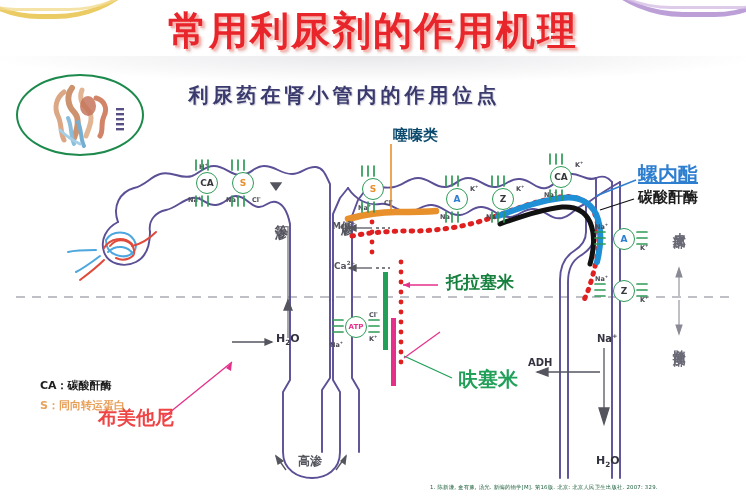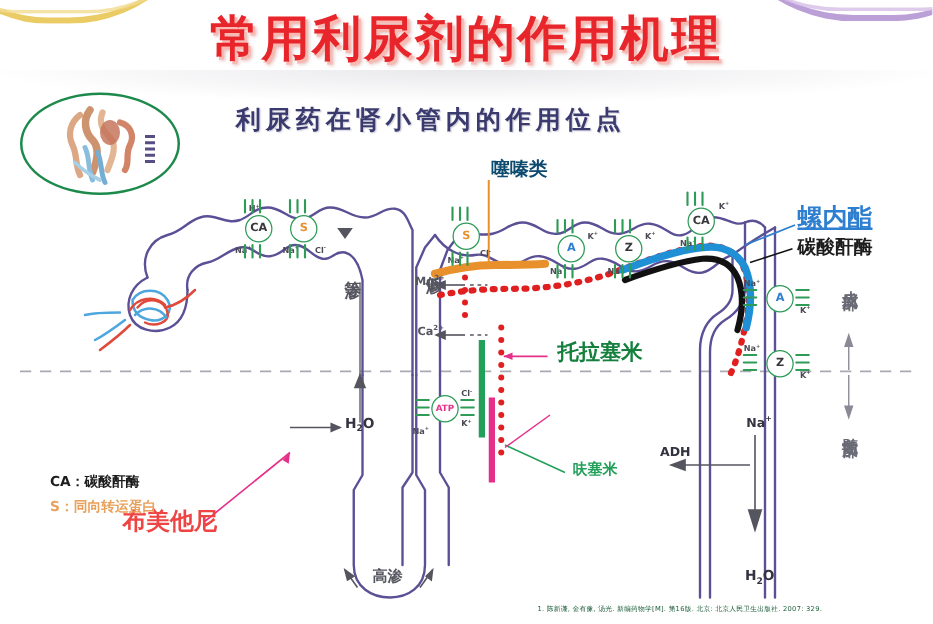--- a/index.html
+++ b/index.html
@@ -469,21 +469,21 @@
   </svg>
 
   <div class="lab" style="left:364px; top:128px; font-size:15px; color:#0c4a6e;padding-left:29px;">噻嗪类</div>
 
   <div class="lab" style="left:638px; top:164px; font-size:20px; color:#2f7fd0;text-decoration:underline;">螺内酯</div>
 
   <div class="lab" style="left:638px; top:190px; font-size:15px; color:#1d1d1d;">碳酸酐酶</div>
 
   <div class="lab" style="left:446px; top:274px; font-size:17px; color:#15803d;">托拉塞米</div>
 
-  <div class="lab" style="left:458px; top:369px; font-size:12px; color:#22a05a;">呋塞米</div>
+  <div class="lab" style="left:458px; top:369px; font-size:20px; color:#22a05a;">呋塞米</div>
 
   <div class="lab" style="left:98px; top:408px; font-size:19px; color:#ef4444;">布美他尼</div>
 
   <div class="lab vert" style="left:274px; top:214px; font-size:13px; color:#55555f;">等渗</div>
   <div class="lab vert" style="left:340px; top:212px; font-size:12px; color:#55555f;">低渗</div>
   <div class="lab" style="left:298px; top:455px; font-size:12px; color:#55555f;">高渗</div>
 
   <div class="lab vert" style="left:672px; top:222px; font-size:13px; color:#6a6a76;">皮质部</div>
   <div class="lab vert" style="left:672px; top:340px; font-size:13px; color:#6a6a76;">髓质部</div>
 

